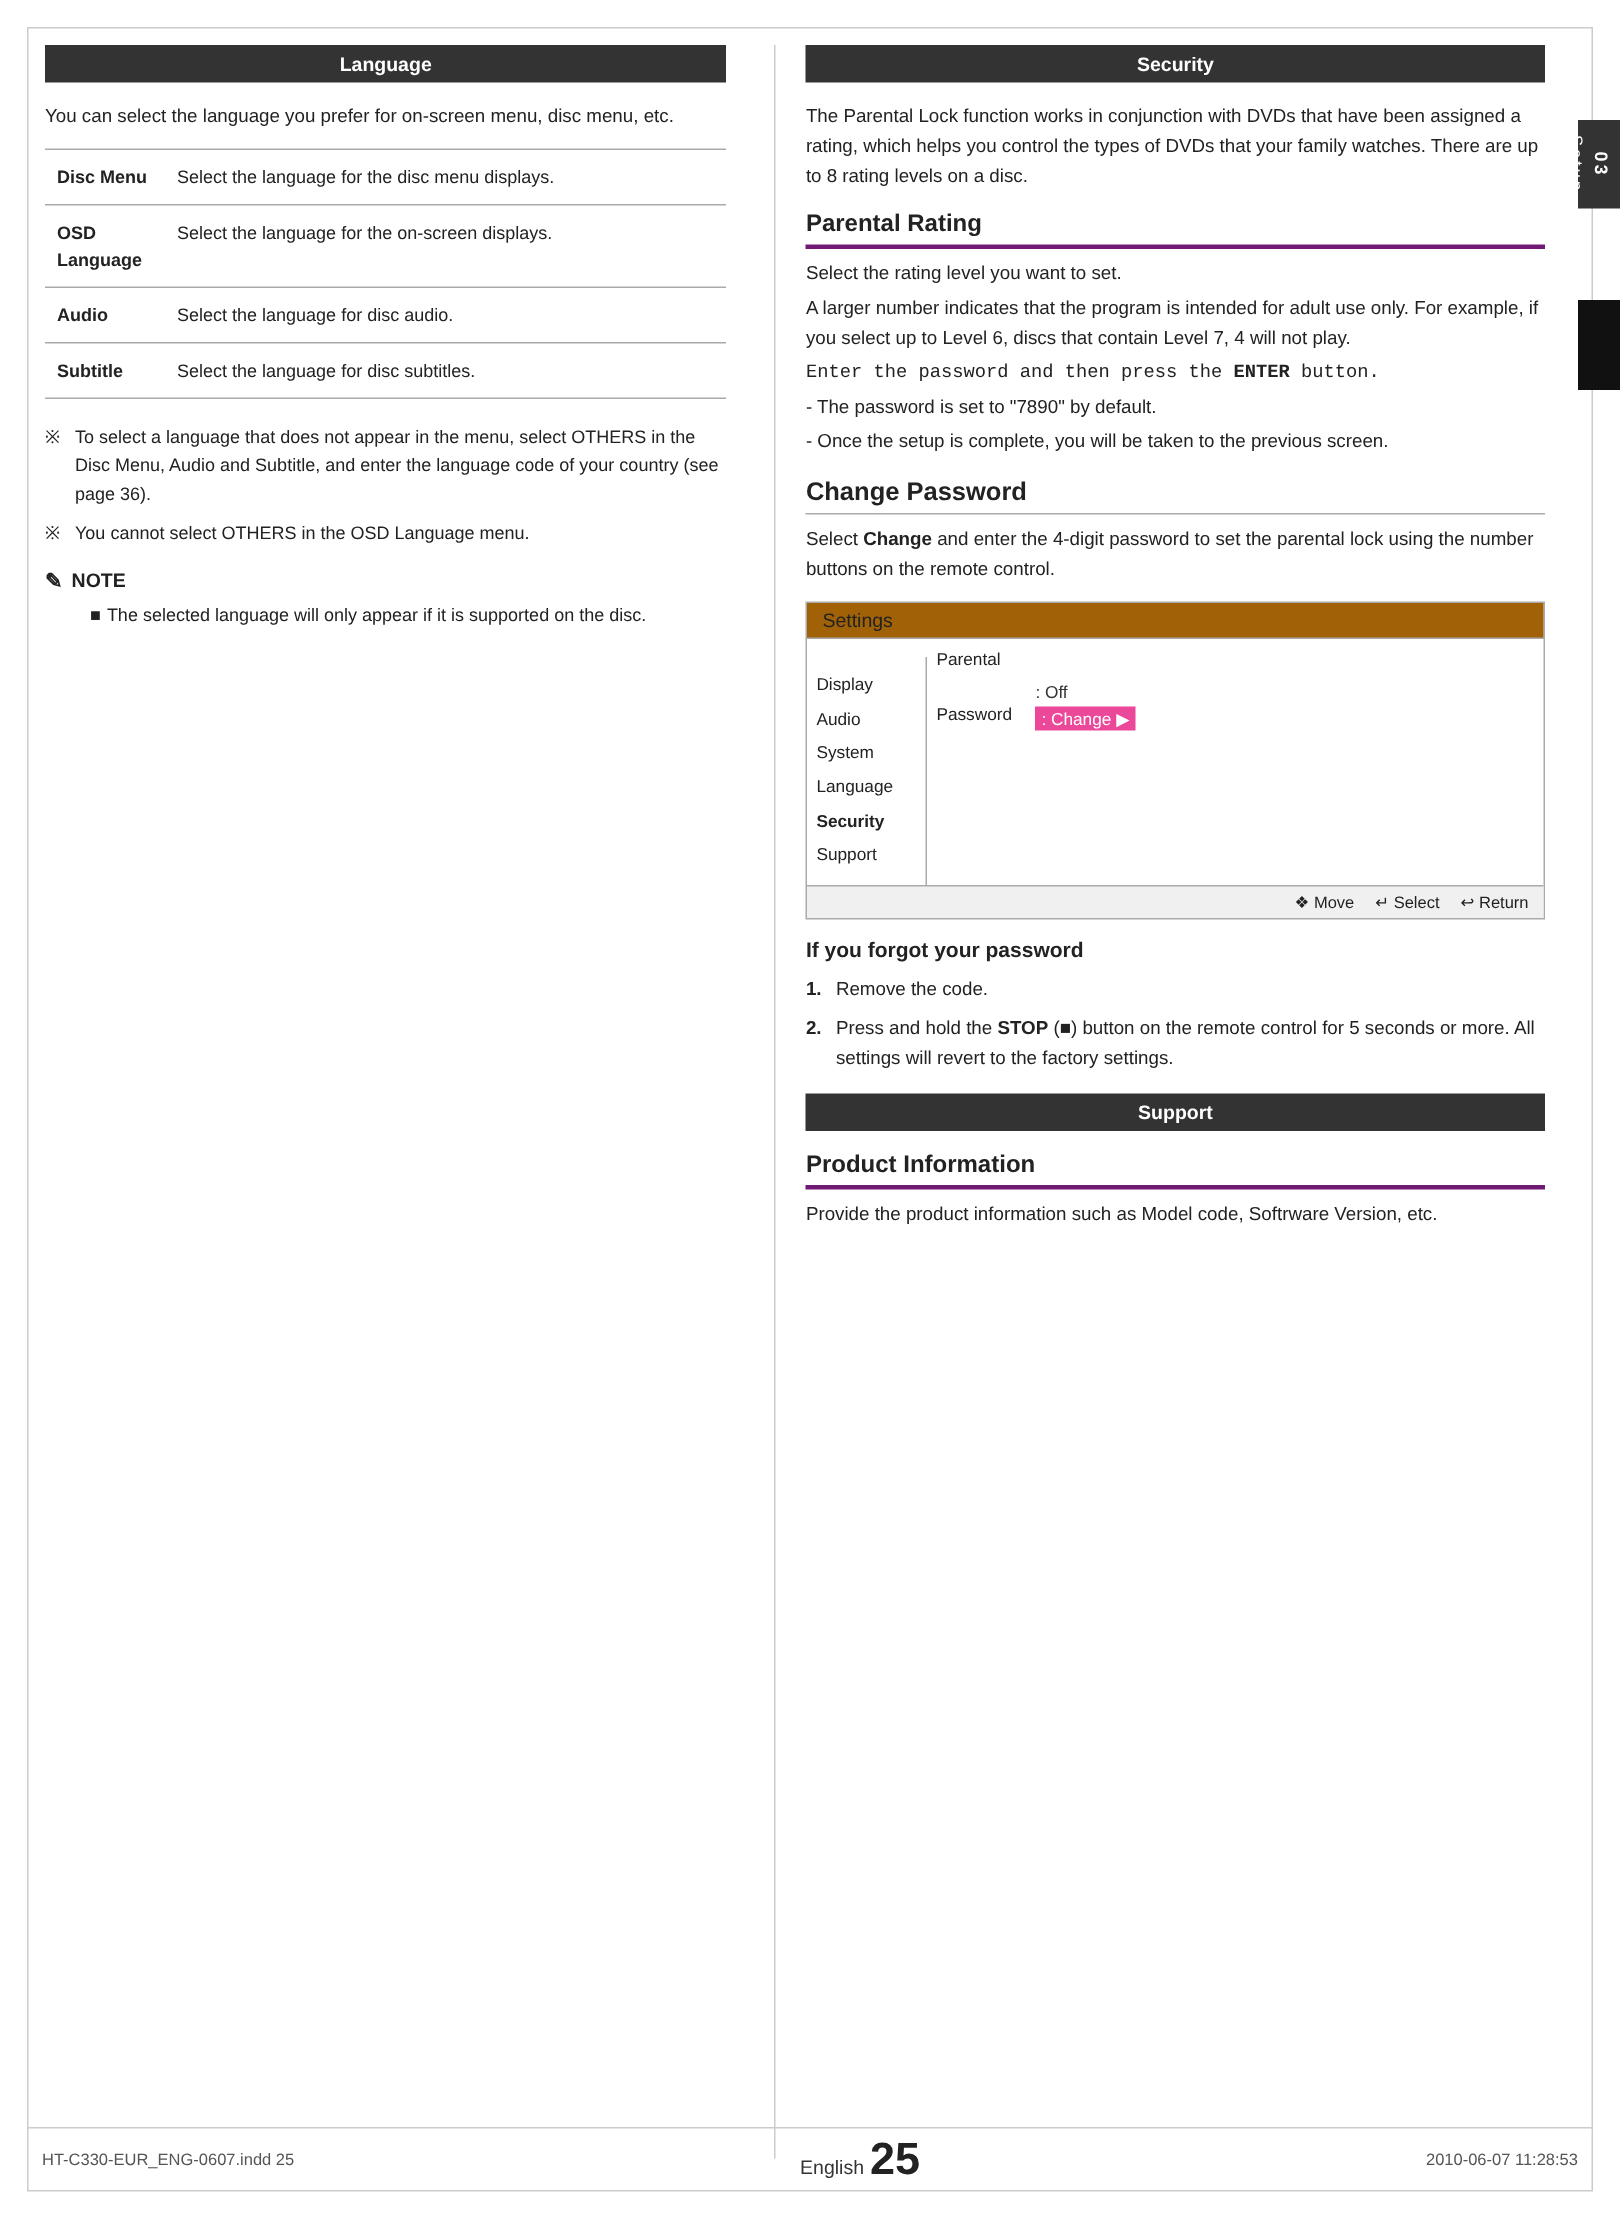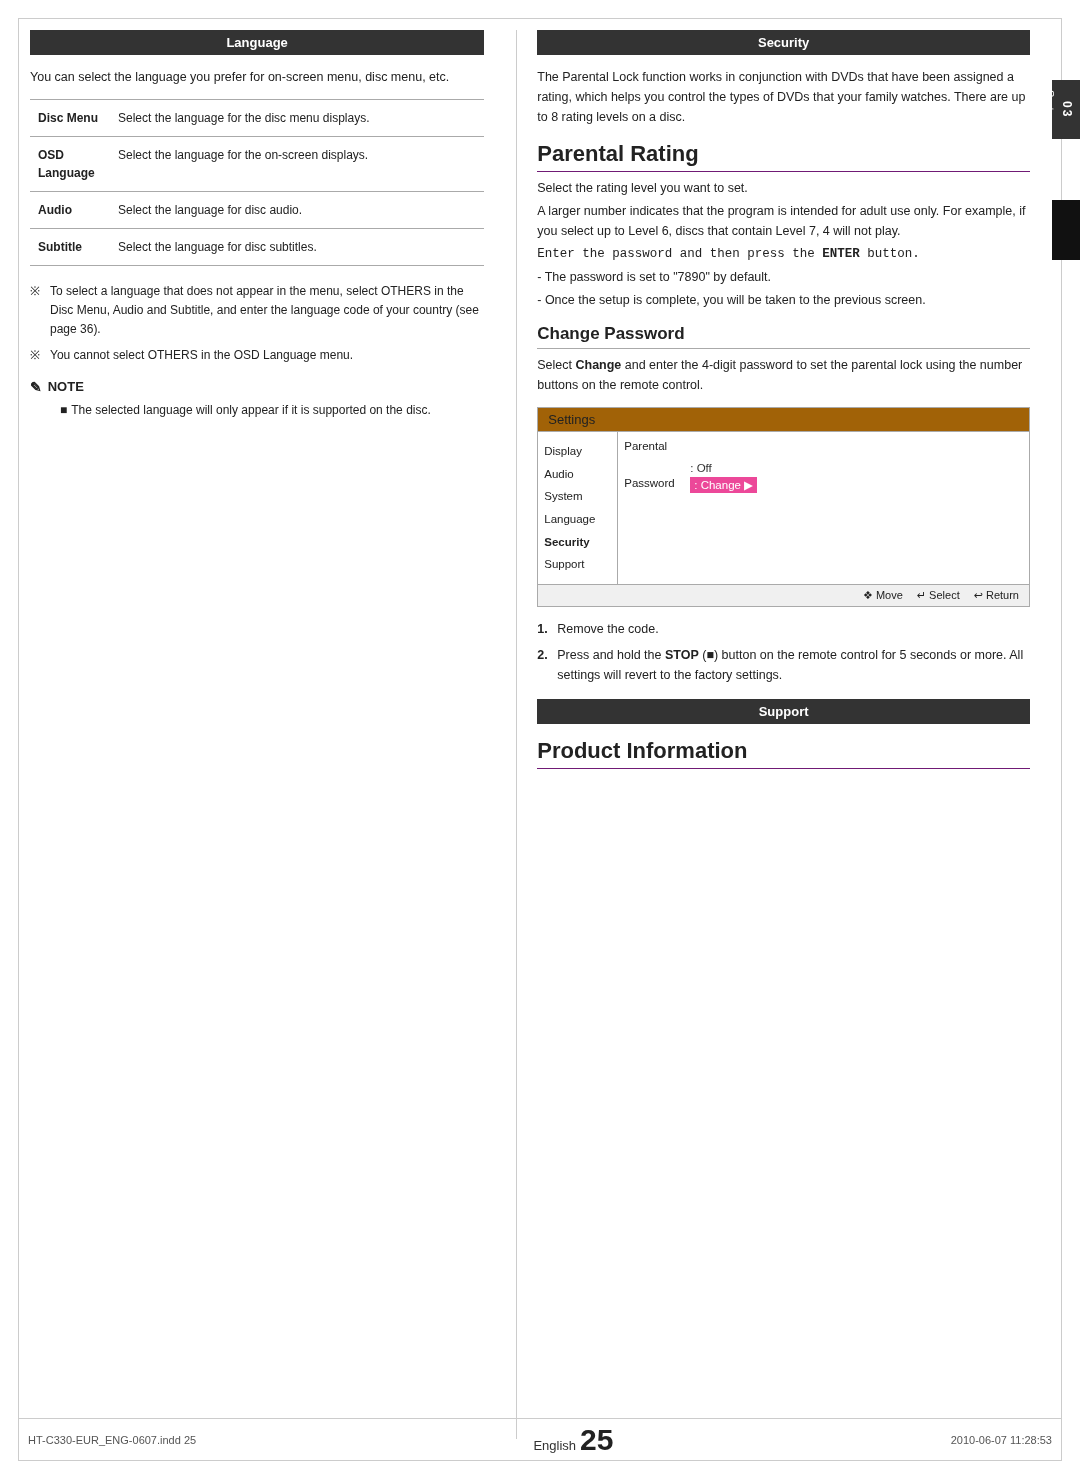--- a/index.html
+++ b/index.html
@@ -163,24 +163,24 @@
     }
 
     .note-content li {
       margin-left: 16px;
       list-style: none;
       display: flex;
       gap: 4px;
     }
 
     .section-h2 {
-      font-size: 22px;
+      font-size: 16px;
       font-weight: bold;
       margin: 14px 0 6px 0;
-      border-bottom: 1px solid #701a75;
+      border-bottom: 3px solid #701a75;
       padding-bottom: 4px;
     }
 
     .section-h3 {
       font-size: 17px;
       font-weight: bold;
       margin: 14px 0 6px 0;
       border-bottom: 1px solid #aaa;
       padding-bottom: 4px;
     }
@@ -212,20 +212,21 @@
       display: flex;
       min-height: 140px;
     }
 
     .settings-menu {
       width: 80px;
       padding: 8px 6px;
       border-right: 1px solid #aaa;
       font-size: 11.5px;
       line-height: 1.8;
+      margin-top: 12px;
     }
 
     .settings-menu-item {
       padding: 1px 0;
     }
 
     .settings-content {
       flex: 1;
       padding: 8px 6px;
     }
@@ -423,36 +424,38 @@
           </div>
       </div>
       <div class="settings-footer" id="settings-footer">
       <span>❖ Move</span>
           <span>↵ Select</span>
           <span>↩ Return</span>
         </div>
     </div>
 
     <div class="forgot-section">
+      <div class="forgot-title">If you forgot your password</div>
       <div class="forgot-list" id="forgot-steps">
       <div style="display: flex; gap: 6px; margin-bottom: 6px;">
             <span class="step-num">1.</span>
             <span>Remove the code.</span>
           </div>
           <div style="display: flex; gap: 6px; margin-bottom: 6px;">
             <span class="step-num">2.</span>
             <span>Press and hold the <b>STOP</b> (■) button on the remote control for 5 seconds or more. All settings will revert to the factory settings.</span>
           </div>
         </div>
     </div>
 
     <div class="section-header" style="margin-top:14px;">Support</div>
 
     <h2 class="section-h2">Product Information</h2>
 
+    <p class="section-text">Provide the product information such as Model code, Softrware Version, etc.</p>
 
   </div>
 </div>
 
 <div class="footer-bar">
   <span>HT-C330-EUR_ENG-0607.indd  25</span>
   <div class="page-number-area">
     <span>English</span>
     <span class="page-number-big">25</span>
   </div>

